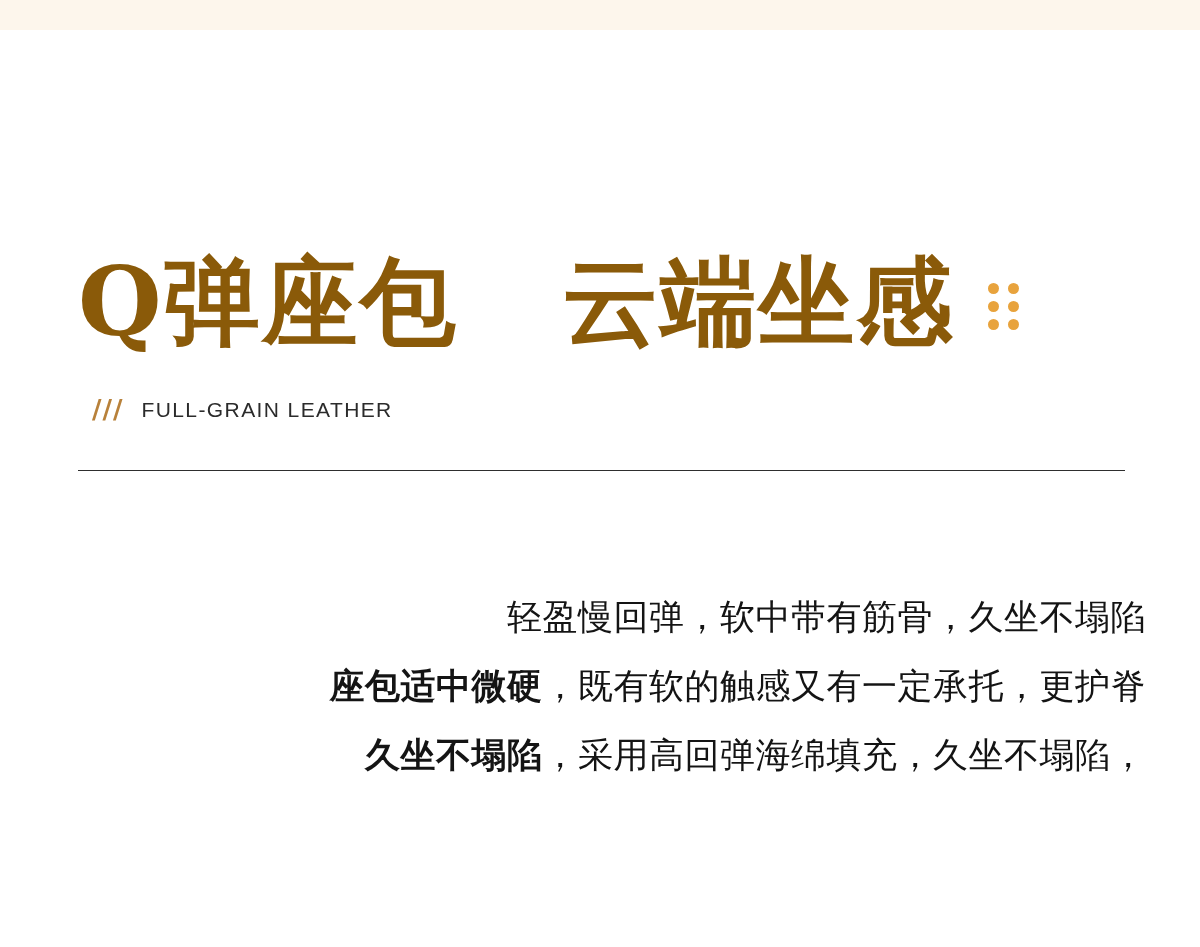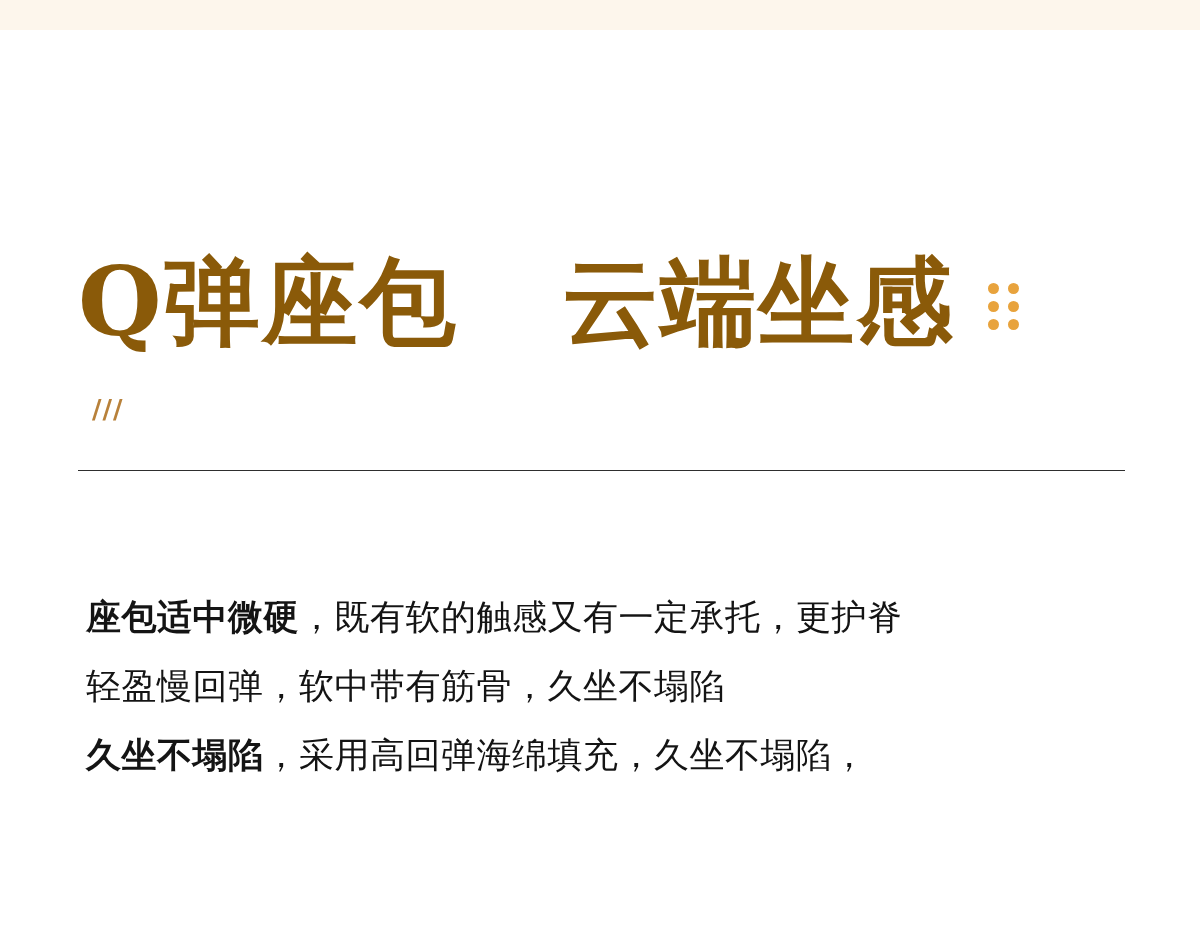--- a/index.html
+++ b/index.html
@@ -22,20 +22,21 @@
     height: 30px;
     background: #fdf6ec;
   }
   .page {
     position: absolute;
     top: 0;
     left: 0;
     width: 1200px;
     height: 752px;
     box-sizing: border-box;
+    text-align: right;
   }
   .headline-row {
     position: absolute;
     left: 78px;
     top: 252px;
     width: 1050px;
     display: flex;
     align-items: center;
   }
   .headline {
@@ -138,29 +139,30 @@
       <span></span>
       <span></span>
       <span></span>
       <span></span>
       <span></span>
     </div>
   </div>
 
   <div class="subline">
     <span class="slashes">///</span>
+    <span class="sub-en">FULL-GRAIN LEATHER</span>
   </div>
 
   <div class="divider"></div>
 
   <div class="body-copy">
     <p>
-      <b>座包适中微硬</b><span>，既有软的触感又有一定承托，更护脊</span>
+      <b></b><span>轻盈慢回弹，软中带有筋骨，久坐不塌陷</span>
     </p>
     <p>
-      <b></b><span>轻盈慢回弹，软中带有筋骨，久坐不塌陷</span>
+      <b>座包适中微硬</b><span>，既有软的触感又有一定承托，更护脊</span>
     </p>
     <p>
       <b>久坐不塌陷</b><span>，采用高回弹海绵填充，久坐不塌陷，</span>
     </p>
   </div>
 
 </div>
 
 </body></html>

